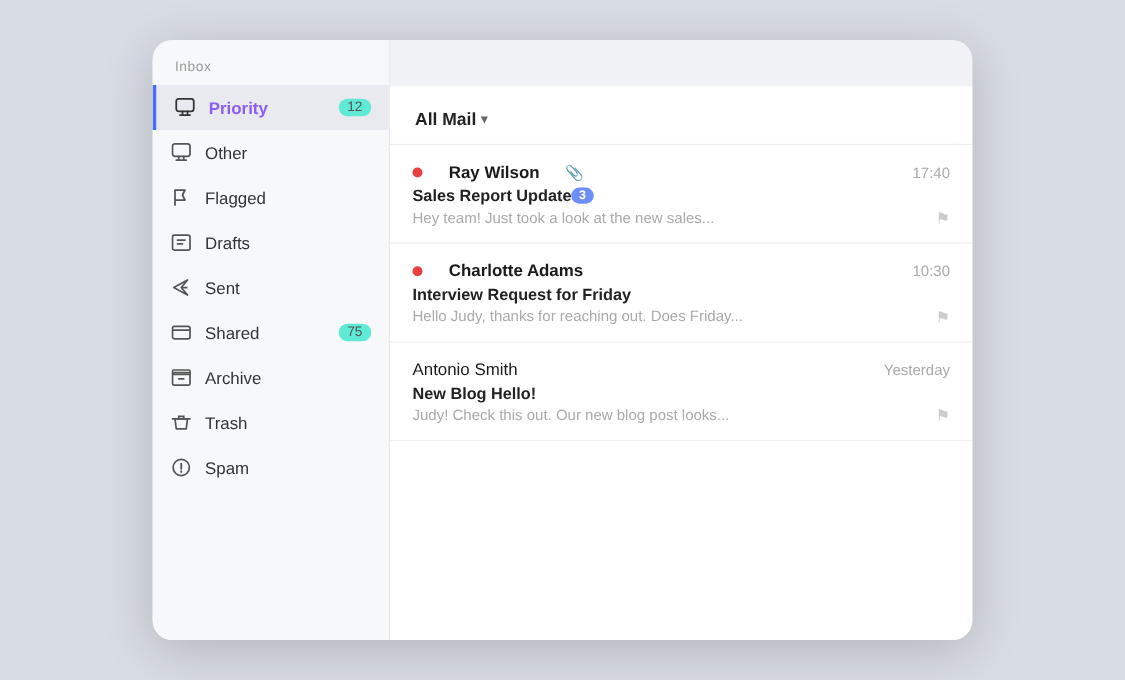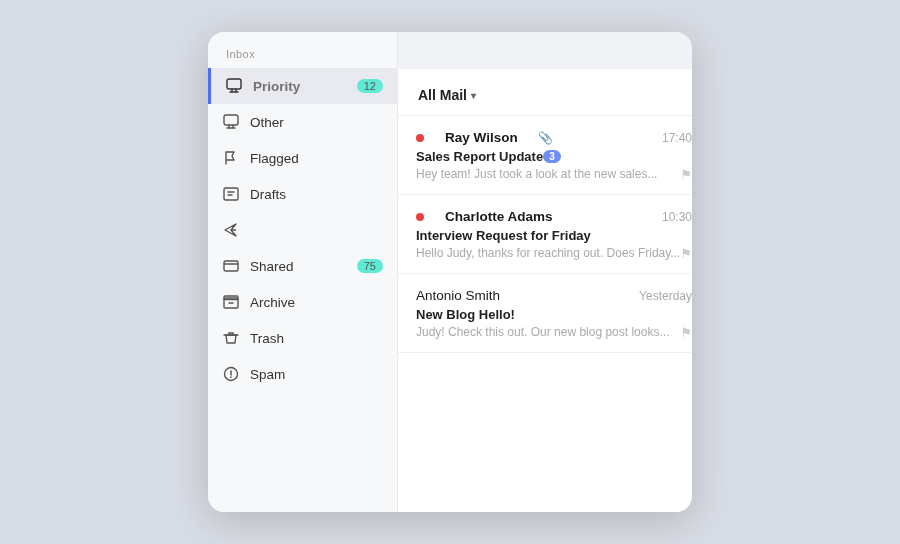--- a/index.html
+++ b/index.html
@@ -9,21 +9,21 @@
       height: 544px;
       display: flex;
       align-items: center;
       justify-content: center;
       font-family: -apple-system, BlinkMacSystemFont, 'Segoe UI', sans-serif;
     }
     .mail-container {
       background: #f0f2f5;
       border-radius: 16px;
       box-shadow: 0 8px 40px rgba(0,0,0,0.18);
-      width: 484px;
+      width: 656px;
       height: 480px;
       display: flex;
       overflow: hidden;
     }
     .sidebar {
       width: 190px;
       background: #f7f8fa;
       border-right: 1px solid #e8eaed;
       padding-top: 16px;
       flex-shrink: 0;
@@ -44,21 +44,21 @@
       border-radius: 0;
       position: relative;
       gap: 10px;
     }
     .sidebar-item.active {
       background: #e8eaf0;
       border-left: 3px solid #4a6cf7;
     }
     .sidebar-item.active .sidebar-item-label {
       font-weight: 600;
-      color: #737373;
+      color: #8b5cf6;
     }
     .sidebar-icon {
       width: 18px;
       height: 18px;
       display: flex;
       align-items: center;
       justify-content: center;
       flex-shrink: 0;
       color: #555;
     }
@@ -226,20 +226,21 @@
       <span class="sidebar-item-label">Drafts</span>
     </div>
 
     <div class="sidebar-item">
       <span class="sidebar-icon">
         <svg width="16" height="16" viewBox="0 0 16 16" fill="none">
             <path d="M2 8l11-6-5 6 5 6z" stroke="#555" stroke-width="1.4" stroke-linejoin="round"></path>
             <path d="M8 8h5" stroke="#555" stroke-width="1.4"></path>
           </svg>
       </span>
+      <span class="sidebar-item-label">Sent</span>
     </div>
 
     <div class="sidebar-item">
       <span class="sidebar-icon">
         <svg width="16" height="16" viewBox="0 0 16 16" fill="none">
             <rect x="1" y="3" width="14" height="10" rx="1.5" stroke="#555" stroke-width="1.4"></rect>
             <path d="M1 6h14" stroke="#555" stroke-width="1.4"></path>
           </svg>
       </span>
       <span class="sidebar-item-label">Shared</span>

